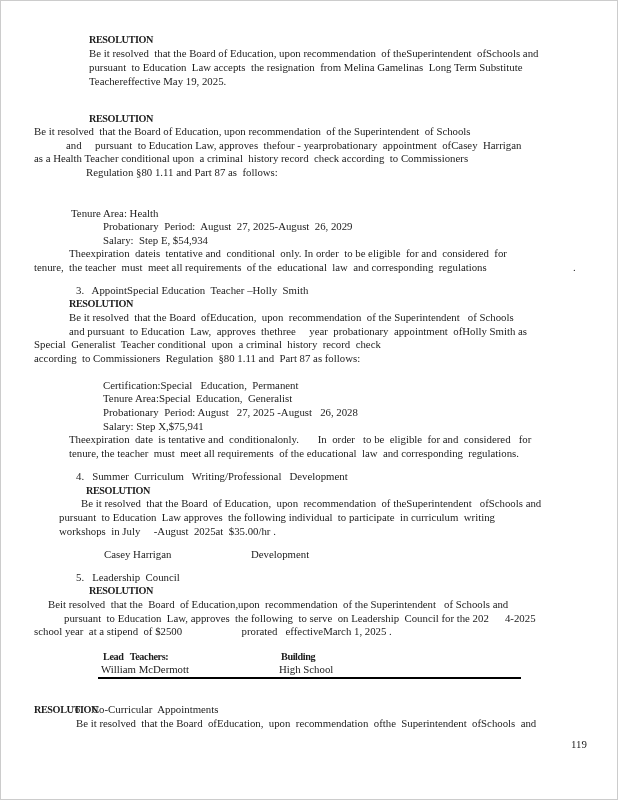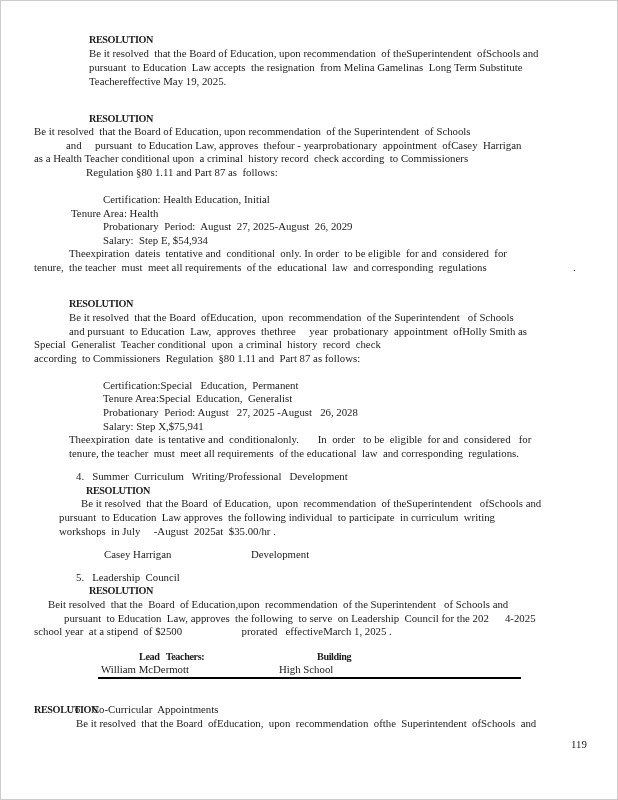--- a/index.html
+++ b/index.html
@@ -21,21 +21,20 @@
   }
   .res{
     font-weight:bold;
     font-size:10.2px;
     letter-spacing:-0.4px;
   }
   .thead{
     font-weight:bold;
     font-size:10.2px;
     letter-spacing:-0.4px;
-    margin-left:36px;
   }
   .ul{}
   .num{padding-right:9px;}
   .hline{
     position:absolute;
     background:#000000;
   }
 </style>
 </head>
 <body>
@@ -45,27 +44,27 @@
   <div class="ln res" style="left:88px;top:32px">RESOLUTION</div>
   <div class="ln" style="left:88px;top:46px">Be it resolved  that the Board of Education, upon recommendation  of theSuperintendent  ofSchools and</div>
   <div class="ln" style="left:88px;top:60px">pursuant  to Education  Law accepts  the resignation  from Melina Gamelinas  Long Term Substitute</div>
   <div class="ln" style="left:88px;top:74px">Teachereffective May 19, 2025.</div>
 
   <div class="ln res" style="left:88px;top:111px">RESOLUTION</div>
   <div class="ln" style="left:33px;top:124px">Be it resolved  that the Board of Education, upon recommendation  of the Superintendent  of Schools</div>
   <div class="ln" style="left:33px;top:151px">as a Health Teacher conditional upon  a criminal  history record  check according  to Commissioners</div>
   <div class="ln" style="left:65px;top:138px">and     pursuant  to Education Law, approves  thefour - yearprobationary  appointment  ofCasey  Harrigan</div>
   <div class="ln" style="left:85px;top:165px">Regulation §80 1.11 and Part 87 as  follows:</div>
-  <div class="ln" style="left:102px;top:192px">Certification: Health Education, Initial</div>
   <div class="ln" style="left:70px;top:206px">Tenure Area: Health</div>
   <div class="ln" style="left:102px;top:219px">Probationary  Period:  August  27, 2025-August  26, 2029</div>
   <div class="ln" style="left:102px;top:233px">Salary:  Step E, $54,934</div>
   <div class="ln" style="left:68px;top:246px">Theexpiration  dateis  tentative and  conditional  only. In order  to be eligible  for and  considered  for</div>
   <div class="ln" style="left:33px;top:260px">tenure,  the teacher  must  meet all requirements  of the  educational  law  and corresponding  regulations                                .</div>
 
+  <div class="ln" style="left:75px;top:283px">3.   AppointSpecial Education  Teacher –Holly  Smith</div>
   <div class="ln res" style="left:68px;top:296px">RESOLUTION</div>
   <div class="ln" style="left:68px;top:310px">Be it resolved  that the Board  ofEducation,  upon  recommendation  of the Superintendent   of Schools</div>
   <div class="ln" style="left:68px;top:324px">and pursuant  to Education  Law,  approves  thethree     year  probationary  appointment  ofHolly Smith as</div>
   <div class="ln" style="left:33px;top:337px">Special  Generalist  Teacher conditional  upon  a criminal  history  record  check</div>
   <div class="ln" style="left:33px;top:351px">according  to Commissioners  Regulation  §80 1.11 and  Part 87 as follows:</div>
   <div class="ln" style="left:102px;top:378px">Certification:Special   Education,  Permanent</div>
   <div class="ln" style="left:102px;top:391px">Tenure Area:Special  Education,  Generalist</div>
   <div class="ln" style="left:102px;top:405px">Probationary  Period: August   27, 2025 -August   26, 2028</div>
   <div class="ln" style="left:102px;top:419px">Salary: Step X,$75,941</div>
   <div class="ln" style="left:68px;top:432px">Theexpiration  date  is tentative and  conditionalonly.       In  order   to be  eligible  for and  considered   for</div>

